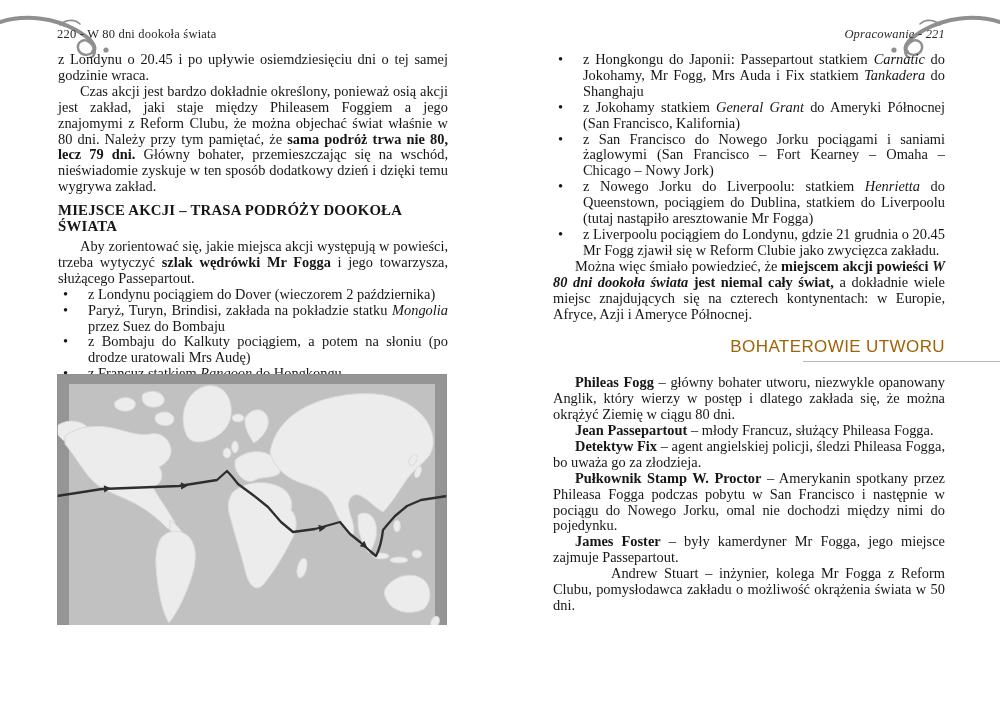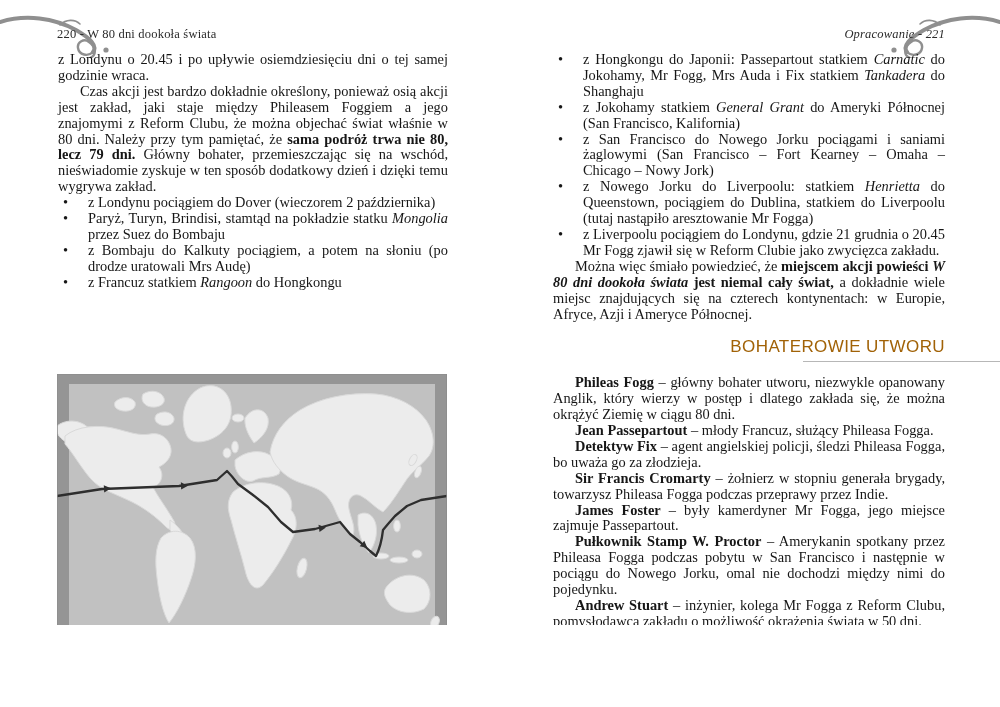--- a/index.html
+++ b/index.html
@@ -53,27 +53,29 @@
       <circle cx="106" cy="40" r="2.6" fill="var(--ornament)" stroke="none"></circle>
     </g>
   </svg>
 
   <div class="running-head left">220 - W 80 dni dookoła świata</div>
   <div class="running-head right">Opracowanie - 221</div>
 
   <div class="col left" id="col-left">
       <p class="para noindent"><span>z Londynu o 20.45 i po upływie osiemdziesięciu dni o tej samej godzinie wraca.</span></p>
       <p class="para"><span>Czas akcji jest bardzo dokładnie określony, ponieważ osią akcji jest zakład, jaki staje między Phileasem Foggiem a jego znajomymi z Reform Clubu, że można objechać świat właśnie w 80 dni. Należy przy tym pamiętać, że </span><span style="font-weight: bold;">sama podróż trwa nie 80, lecz 79 dni.</span><span> Główny bohater, przemieszczając się na wschód, nieświadomie zyskuje w ten sposób dodatkowy dzień i dzięki temu wygrywa zakład.</span></p>
+      <p class="chapter-heading">MIEJSCE AKCJI – TRASA PODRÓŻY DOOKOŁA ŚWIATA</p>
+      <p class="para"><span>Aby zorientować się, jakie miejsca akcji występują w powieści, trzeba wytyczyć </span><span style="font-weight: bold;">szlak wędrówki Mr Fogga</span><span> i jego towarzysza, służącego Passepartout.</span></p>
       <div class="li">
         <span class="bullet">•</span>
         <div class="li-text"><span>z Londynu pociągiem do Dover (wieczorem 2 października)</span></div>
       </div>
       <div class="li">
         <span class="bullet">•</span>
-        <div class="li-text"><span>Paryż, Turyn, Brindisi, stamtąd na pokładzie statku </span><span style="font-style: italic;">Mongolia</span><span> przez Suez do Bombaju</span></div>
+        <div class="li-text"><span>Paryż, Turyn, Brindisi, zakłada na pokładzie statku </span><span style="font-style: italic;">Mongolia</span><span> przez Suez do Bombaju</span></div>
       </div>
       <div class="li">
         <span class="bullet">•</span>
         <div class="li-text"><span>z Bombaju do Kalkuty pociągiem, a potem na słoniu (po drodze uratowali Mrs Audę)</span></div>
       </div>
       <div class="li">
         <span class="bullet">•</span>
         <div class="li-text"><span>z Francuz statkiem </span><span style="font-style: italic;">Rangoon</span><span> do Hongkongu</span></div>
       </div>
     </div>
@@ -96,24 +98,23 @@
       </div>
       <div class="li">
         <span class="bullet">•</span>
         <div class="li-text"><span>z Liverpoolu pociągiem do Londynu, gdzie 21 grudnia o 20.45 Mr Fogg zjawił się w Reform Clubie jako zwycięzca zakładu.</span></div>
       </div>
       <p class="para"><span>Można więc śmiało powiedzieć, że </span><span style="font-weight: bold;">miejscem akcji powieści </span><span style="font-weight: bold; font-style: italic;">W 80 dni dookoła świata</span><span style="font-weight: bold;"> jest niemal cały świat,</span><span> a dokładnie wiele miejsc znajdujących się na czterech kontynentach: w Europie, Afryce, Azji i Ameryce Północnej.</span></p>
       <div class="section-head"><span>BOHATEROWIE UTWORU</span><div class="rule"></div></div>
       <p class="para"><span style="font-weight: bold;">Phileas Fogg</span><span> – główny bohater utworu, niezwykle opanowany Anglik, który wierzy w postęp i dlatego zakłada się, że można okrążyć Ziemię w ciągu 80 dni.</span></p>
       <p class="para"><span style="font-weight: bold;">Jean Passepartout</span><span> – młody Francuz, służący Phileasa Fogga.</span></p>
       <p class="para"><span style="font-weight: bold;">Detektyw Fix</span><span> – agent angielskiej policji, śledzi Phileasa Fogga, bo uważa go za złodzieja.</span></p>
-      <p class="para"><span style="font-weight: bold;">Sir Francis Cromarty</span><span> – żołnierz w stopniu generała brygady, towarzysz Phileasa Fogga podczas przeprawy przez Indie.</span></p>
+      <p class="para"><span style="font-weight: bold;">Pułkownik Stamp W. Proctor</span><span> – Amerykanin spotkany przez Phileasa Fogga podczas pobytu w San Francisco i następnie w pociągu do Nowego Jorku, omal nie dochodzi między nimi do pojedynku.</span></p>
       <p class="para"><span style="font-weight: bold;">James Foster</span><span> – były kamerdyner Mr Fogga, jego miejsce zajmuje Passepartout.</span></p>
-      <p class="para"><span style="font-weight: bold;">Pułkownik Stamp W. Proctor</span><span> – Amerykanin spotkany przez Phileasa Fogga podczas pobytu w San Francisco i następnie w pociągu do Nowego Jorku, omal nie dochodzi między nimi do pojedynku.</span></p>
-      <p class="para"><span style="font-weight: bold;">Andrew Stuart</span><span> – inżynier, kolega Mr Fogga z Reform Clubu, pomysłodawca zakładu o możliwość okrążenia świata w 50 dni.</span></p>
+      <p class="para"><span style="font-weight: normal; margin-left: 36px;">Andrew Stuart</span><span> – inżynier, kolega Mr Fogga z Reform Clubu, pomysłodawca zakładu o możliwość okrążenia świata w 50 dni.</span></p>
     </div>
 
   <div class="map-figure">
     <svg viewBox="0 0 390 272">
       <rect x="0" y="0" width="390" height="272" fill="var(--frame)"></rect>
       <rect x="12" y="10" width="366" height="250" fill="var(--ocean)"></rect>
       <g fill="var(--land)" stroke="var(--land-shadow)" stroke-width="1">
 
         <path d="M0,52 C10,44 26,46 33,56 C37,64 31,74 20,72 C9,70 1,63 0,58 Z"></path>
 

